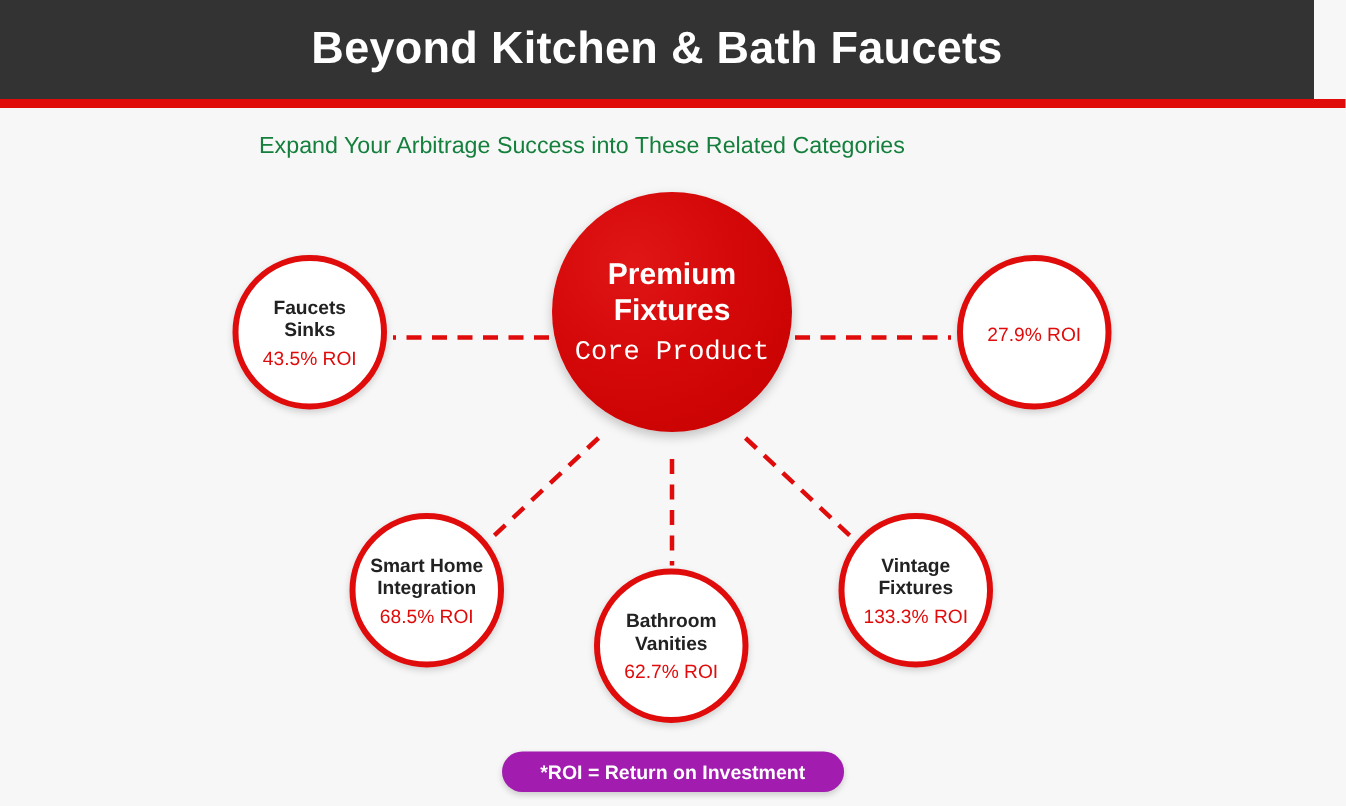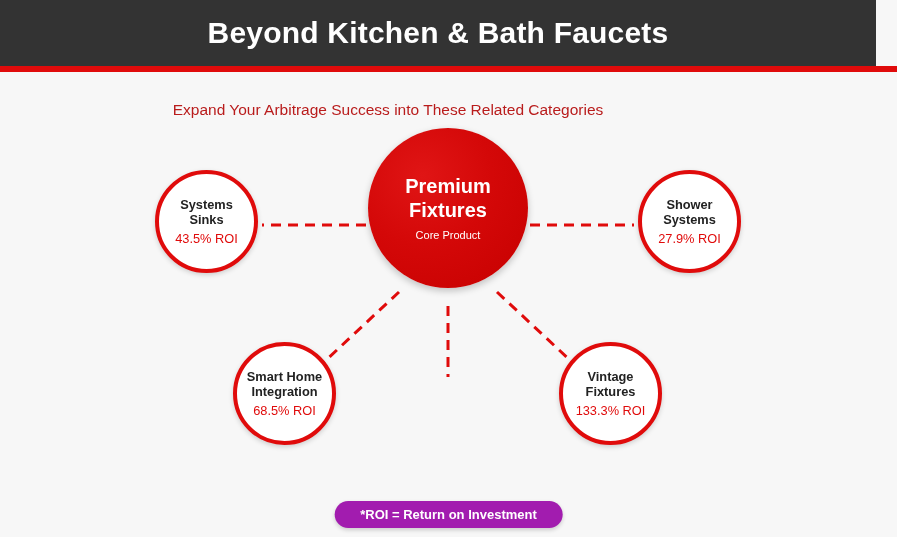--- a/index.html
+++ b/index.html
@@ -48,23 +48,22 @@
     height: 6px;
     background: #e00b0b;
   }
   #subtitle {
     position: absolute;
     left: 0;
     top: 89px;
     width: 776px;
     text-align: center;
     font-size: 15.5px;
-    color: #b91c1c;
+    color: #15803d;
     line-height: 1.2;
-    margin-top: 12px;
   }
 
   
   #diagram {
     position: absolute;
     left: 0;
     top: 120px;
     width: 897px;
     height: 370px;
   }
@@ -99,23 +98,24 @@
   }
   #core-title {
     color: #ffffff;
     font-size: 20px;
     font-weight: bold;
     line-height: 1.18;
     margin-bottom: 7px;
   }
   #core-subtitle {
     color: #ffffff;
-    font-size: 11px;
+    font-size: 18px;
     font-weight: normal;
     line-height: 1;
+    font-family: Liberation Mono, monospace;
   }
 
   
   .satellite {
     width: 103px;
     height: 103px;
     background: #ffffff;
     border: 4px solid #e00b0b;
     box-shadow: 0 2px 5px rgba(0,0,0,0.17);
     z-index: 4;
@@ -178,34 +178,37 @@
       <line x1="448" y1="186" x2="448" y2="257" stroke="#e00b0b" stroke-width="3" stroke-dasharray="10 7"></line>
       <line x1="497" y1="172" x2="573" y2="243" stroke="#e00b0b" stroke-width="3" stroke-dasharray="10 7"></line>
     </svg>
 
     <div class="node" id="node-core">
       <div id="core-title">Premium Fixtures</div>
       <div id="core-subtitle">Core Product</div>
     </div>
 
     <div class="node satellite" id="node-0">
-      <div class="sat-label">Systems Sinks</div>
+      <div class="sat-label">Faucets Sinks</div>
       <div class="sat-roi">43.5% ROI</div>
     </div>
 
     <div class="node satellite" id="node-1">
-      <div class="sat-label">Shower Systems</div>
       <div class="sat-roi">27.9% ROI</div>
     </div>
 
     <div class="node satellite" id="node-2">
       <div class="sat-label">Smart Home Integration</div>
       <div class="sat-roi">68.5% ROI</div>
     </div>
 
+    <div class="node satellite" id="node-3">
+      <div class="sat-label">Bathroom Vanities</div>
+      <div class="sat-roi">62.7% ROI</div>
+    </div>
 
     <div class="node satellite" id="node-4">
       <div class="sat-label">Vintage Fixtures</div>
       <div class="sat-roi">133.3% ROI</div>
     </div>
 
   </div>
 
   <div id="footer-badge">*ROI = Return on Investment</div>
 

